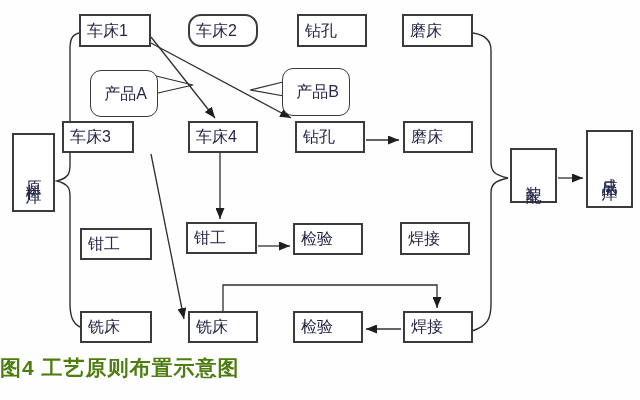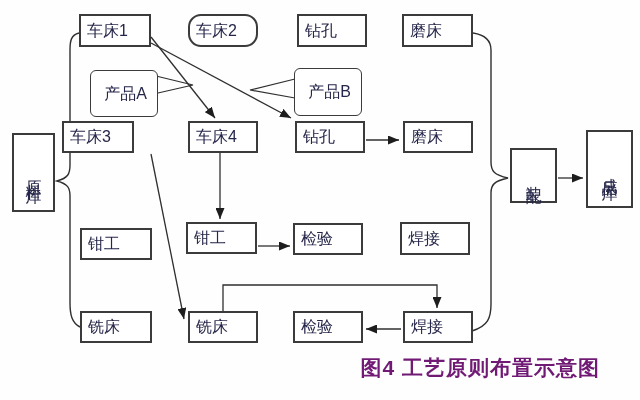--- a/index.html
+++ b/index.html
@@ -12,31 +12,31 @@
   .edge.brace{stroke-width:1.4px;}
   .edge.pointer{stroke-width:1.2px;}
   .node{
     position:absolute;box-sizing:border-box;
     border:2px solid #3b3b3b;background:#ffffff;
     display:flex;align-items:center;
     font-size:16px;color:#26264a;
     padding-left:6px;line-height:1;white-space:nowrap;
   }
   .node.callout{
-    border-radius:6px;justify-content:center;padding-left:3px;
+    border-radius:11px;justify-content:center;padding-left:3px;
     border-width:1.6px;
   }
   .node.vertical{
     writing-mode:vertical-rl;text-orientation:upright;
     justify-content:center;padding-left:0;letter-spacing:3px;
     font-size:16px;
   }
   #caption{
     position:absolute;left:0;top:354px;width:600px;
-    text-align:right;font-weight:bold;font-size:21px;color:#701a75;
+    text-align:left;font-weight:bold;font-size:21px;color:#4d7c0f;
     letter-spacing:1px;
   }
 </style>
 </head>
 <body>
 
 <div id="stage">
   <svg id="edges-layer" width="640" height="400" viewBox="0 0 640 400" xmlns="http://www.w3.org/2000/svg">
     <defs>
       <marker id="arrowhead" markerUnits="userSpaceOnUse" markerWidth="12" markerHeight="9" refX="11" refY="4.5" orient="auto">
@@ -60,21 +60,21 @@
       </g>
   </svg>
 
   <div id="nodes-layer">
       <div class="node vertical" style="left: 12px; top: 133px; width: 43px; height: 79px;">原料库</div>
       <div class="node" style="left: 79px; top: 14px; width: 72px; height: 33px;">车床1</div>
       <div class="node" style="left: 188px; top: 14px; width: 70px; height: 33px; border-radius: 13px;">车床2</div>
       <div class="node" style="left: 297px; top: 14px; width: 70px; height: 33px;">钻孔</div>
       <div class="node" style="left: 402px; top: 14px; width: 71px; height: 33px;">磨床</div>
       <div class="node callout" style="left: 90px; top: 70px; width: 68px; height: 47px;">产品A</div>
-      <div class="node callout" style="left: 294px; top: 68px; width: 68px; height: 48px;">产品B</div>
+      <div class="node callout" style="left: 282px; top: 68px; width: 68px; height: 48px;">产品B</div>
       <div class="node" style="left: 62px; top: 121px; width: 72px; height: 32px;">车床3</div>
       <div class="node" style="left: 188px; top: 121px; width: 70px; height: 32px;">车床4</div>
       <div class="node" style="left: 295px; top: 121px; width: 70px; height: 32px;">钻孔</div>
       <div class="node" style="left: 403px; top: 121px; width: 70px; height: 32px;">磨床</div>
       <div class="node" style="left: 80px; top: 228px; width: 72px; height: 32px;">钳工</div>
       <div class="node" style="left: 186px; top: 222px; width: 71px; height: 32px;">钳工</div>
       <div class="node" style="left: 293px; top: 223px; width: 70px; height: 32px;">检验</div>
       <div class="node" style="left: 400px; top: 222px; width: 70px; height: 33px;">焊接</div>
       <div class="node" style="left: 80px; top: 311px; width: 72px; height: 32px;">铣床</div>
       <div class="node" style="left: 188px; top: 311px; width: 70px; height: 32px;">铣床</div>

